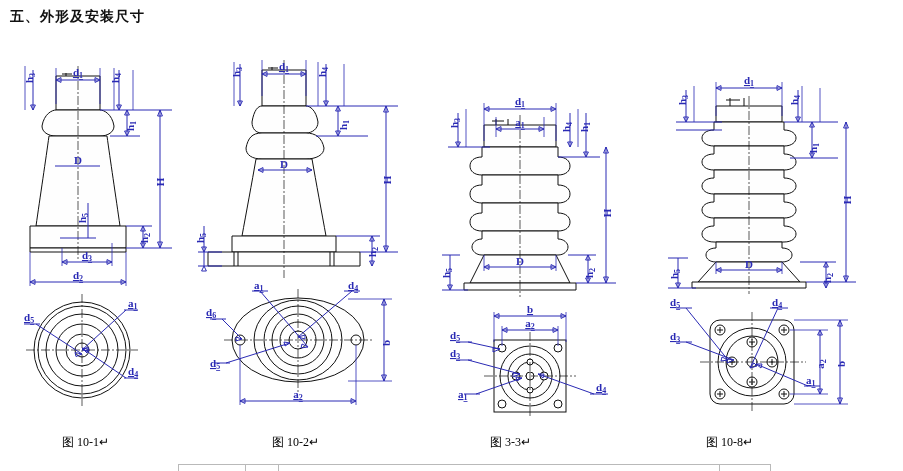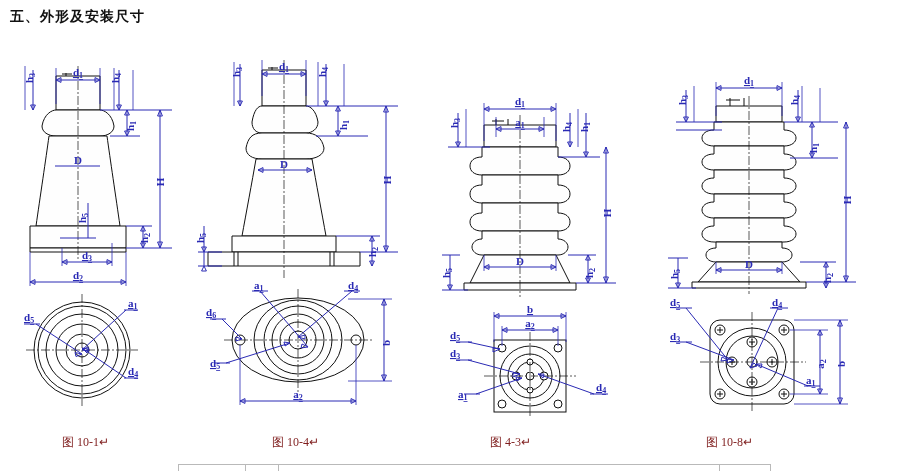--- a/index.html
+++ b/index.html
@@ -2,21 +2,21 @@
 <html><head>
 <meta charset="utf-8">
 <style>
   html,body{margin:0;padding:0;background:#ffffff;}
   body{width:903px;height:471px;position:relative;overflow:hidden;
        font-family:"Liberation Serif",serif;color:#000;}
   .page{position:absolute;left:0;top:0;width:903px;height:388px;background:#fff;}
   #title{position:absolute;left:10px;top:8px;font-family:"Liberation Sans",sans-serif;
          font-weight:bold;font-size:14px;letter-spacing:1px;color:#111;}
   .fig{position:absolute;}
-  .caption{position:absolute;font-family:"Liberation Serif",serif;font-size:12px;color:#7f1d1d;
+  .caption{position:absolute;font-family:"Liberation Serif",serif;font-size:12px;color:#000000;
            white-space:nowrap;}
   svg{display:block;overflow:visible;}
   .ol{fill:none;stroke:#111;stroke-width:1;}
   .olf{fill:#fefefe;stroke:#111;stroke-width:1;}
   .dim{stroke:#2a2ab4;stroke-width:1;fill:none;}
   .dimthin{stroke:#2a2ab4;stroke-width:0.8;fill:none;}
   .ctr{stroke:#111;stroke-width:0.7;fill:none;stroke-dasharray:9 2 2 2;}
   .lbl{font-family:"Liberation Serif",serif;font-size:11px;font-weight:bold;
        fill:#2a2ab4;text-decoration:underline;}
   .lblv{font-family:"Liberation Serif",serif;font-size:11px;font-weight:bold;
@@ -283,21 +283,21 @@
         <text class="lbl" x="56" y="4">a<tspan class="sub" dy="2">1</tspan></text>
         <text class="lbl" x="150" y="4">d<tspan class="sub" dy="2">4</tspan></text>
         <text class="lbl" x="8" y="31">d<tspan class="sub" dy="2">6</tspan></text>
         <text class="lbl" x="12" y="82">d<tspan class="sub" dy="2">5</tspan></text>
         <text class="lblv" x="192" y="58" transform="rotate(-90 192 58)" text-anchor="middle">b</text>
         <text class="lbl" x="100" y="113" text-anchor="middle">a<tspan class="sub" dy="2">2</tspan></text>
       </g>
     </svg>
   </div>
 
-  <div class="caption" style="left:272px;top:434px;">图 10-4↵</div>
+  <div class="caption" style="left:272px;top:434px;">图 10-2↵</div>
 
   <div class="fig" style="left:438px;top:85px;">
     <svg width="185" height="215" viewBox="0 0 185 215">
       <g>
 
         <path class="olf" d="M46,40 L46,62 L118,62 L118,40 Z"></path>
         <path class="ol" d="M58,34 L58,40 M54,36 L66,36 M70,34 L70,40"></path>
 
         <path class="olf" d="M44,62 L120,62 L120,72 C128,72 132,76 132,81 C132,86 128,90 120,90
                              L44,90 C36,90 32,86 32,81 C32,76 36,72 44,72 Z"></path>
@@ -429,21 +429,21 @@
         <text class="lbl" x="90" y="11" text-anchor="middle">b</text>
         <text class="lbl" x="90" y="25" text-anchor="middle">a<tspan class="sub" dy="2">2</tspan></text>
         <text class="lbl" x="10" y="37">d<tspan class="sub" dy="2">5</tspan></text>
         <text class="lbl" x="10" y="55">d<tspan class="sub" dy="2">3</tspan></text>
         <text class="lbl" x="18" y="96">a<tspan class="sub" dy="2">1</tspan></text>
         <text class="lbl" x="156" y="89">d<tspan class="sub" dy="2">4</tspan></text>
       </g>
     </svg>
   </div>
 
-  <div class="caption" style="left:490px;top:434px;">图 4-3↵</div>
+  <div class="caption" style="left:490px;top:434px;">图 3-3↵</div>
 
   <div class="fig" style="left:660px;top:60px;">
     <svg width="225" height="235" viewBox="0 0 225 235">
       <g>
 
         <path class="olf" d="M56,46 L56,62 L122,62 L122,46 Z"></path>
         <path class="ol" d="M70,38 L70,46 M66,40 L80,40 M84,38 L84,46"></path>
 
         <path class="olf" d="M54,62 L124,62 L124,70 C132,70 136,74 136,78 C136,82 132,86 124,86
                              L54,86 C46,86 42,82 42,78 C42,74 46,70 54,70 Z"></path>

